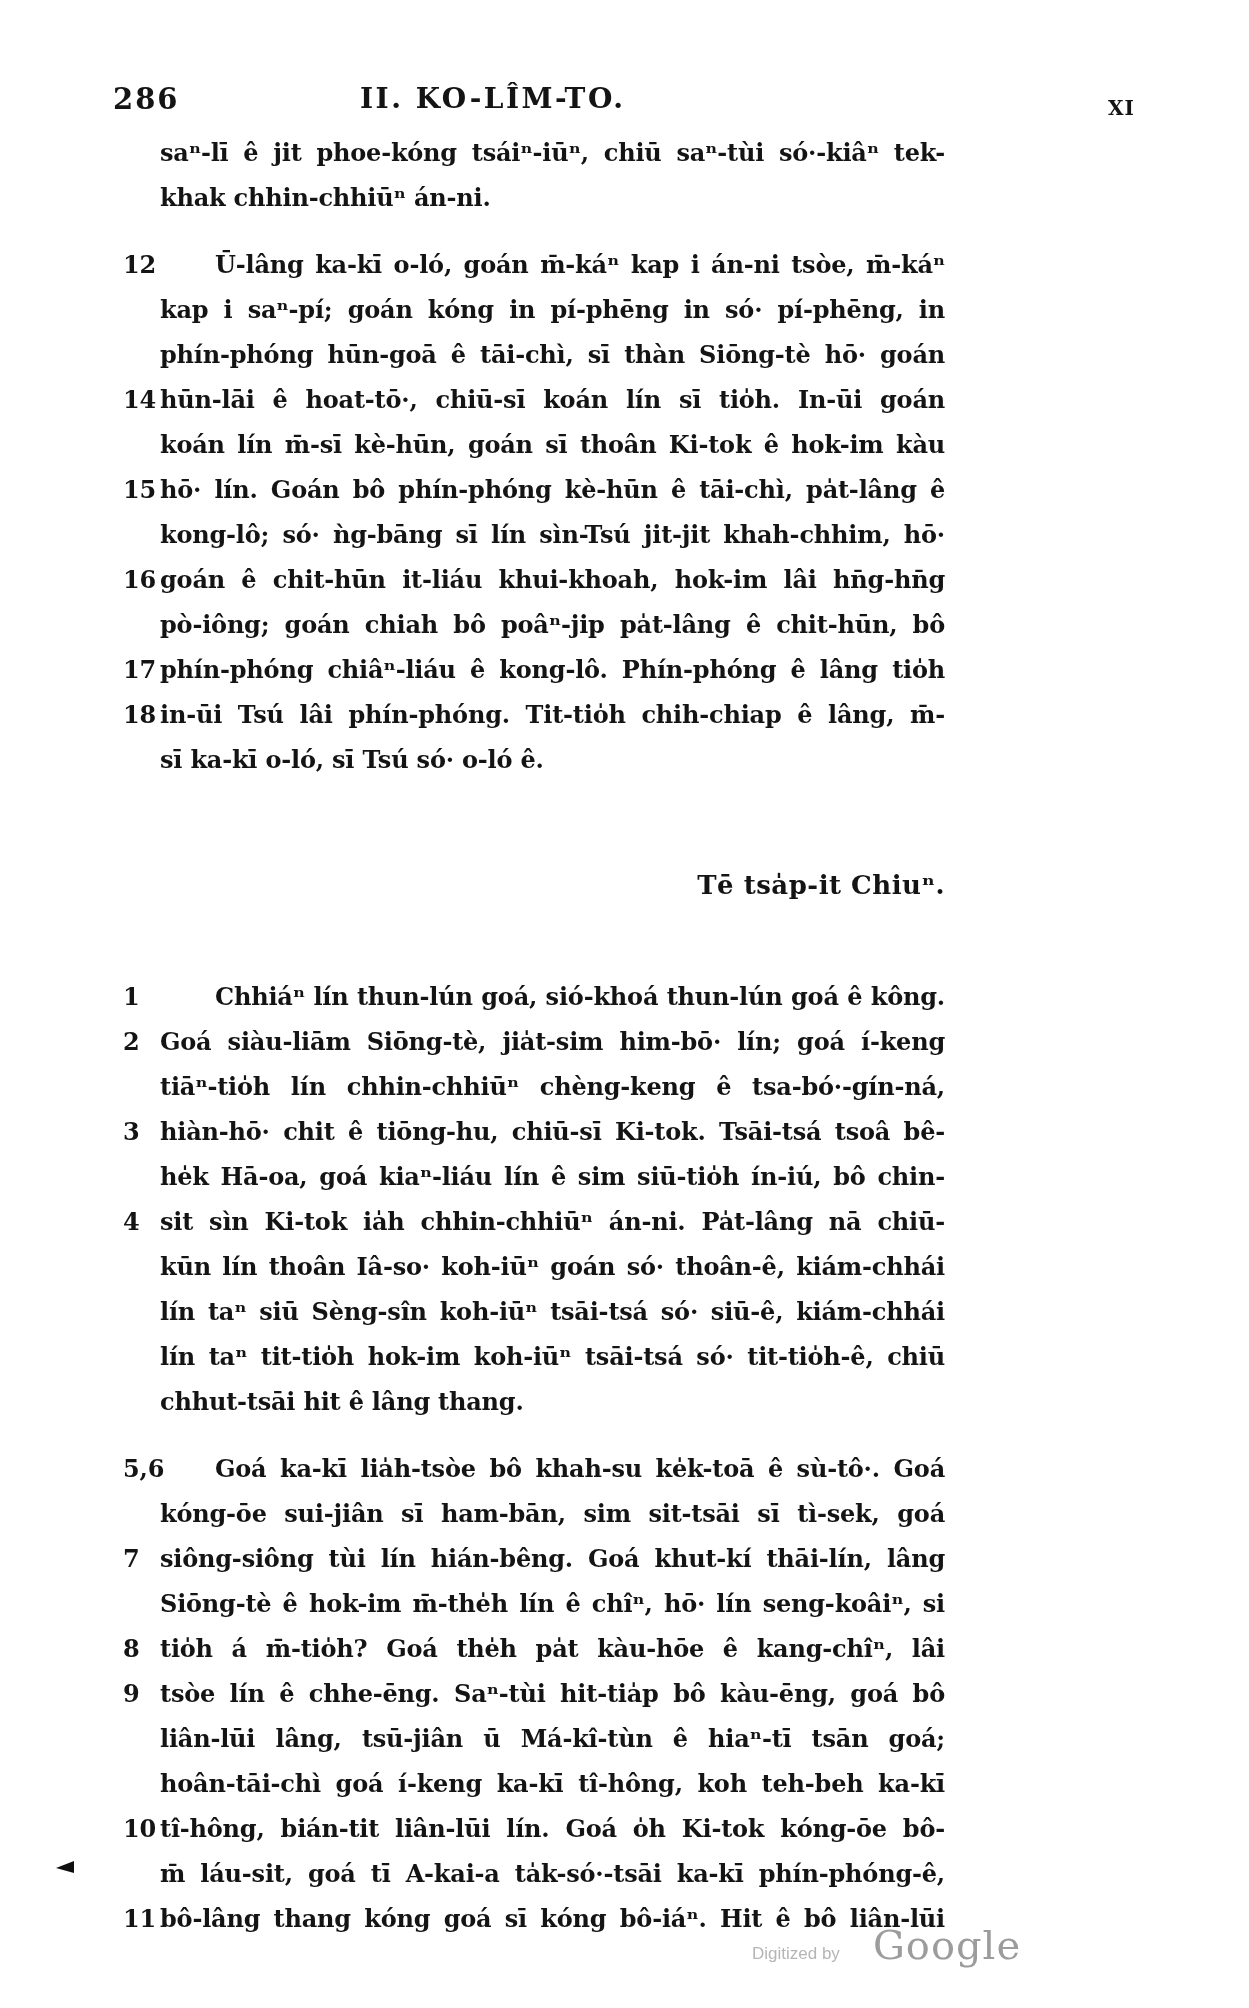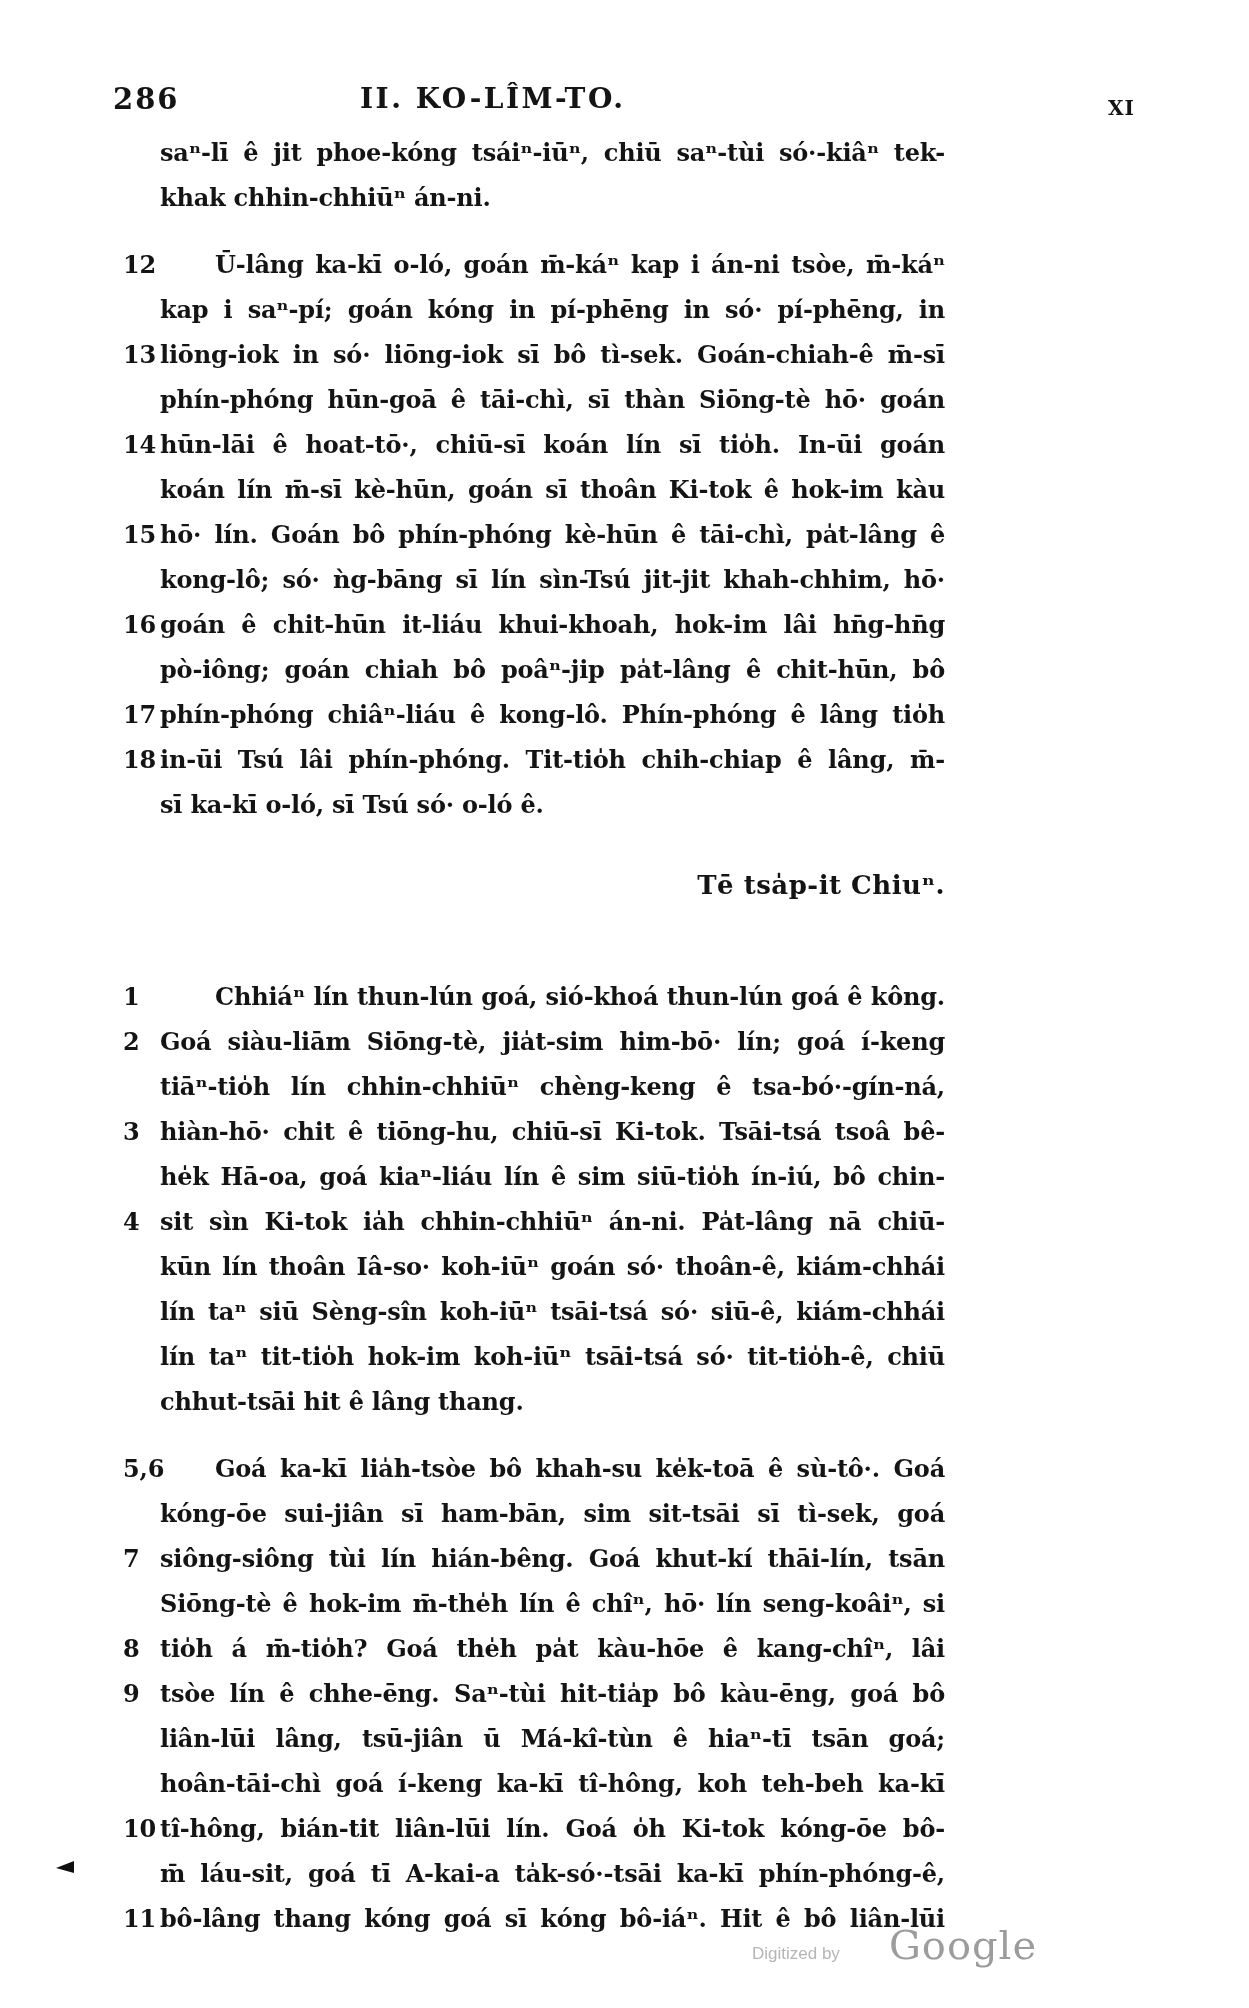--- a/index.html
+++ b/index.html
@@ -31,21 +31,21 @@
     text-align:right;font-size:26px;letter-spacing:0.5px;
   }
   
   .artifact{
     position:absolute;left:56px;top:1861px;width:0;height:0;
     border-top:7px solid transparent;
     border-right:18px solid #0f0f0f;
     border-bottom:5px solid transparent;
   }
   
-  .watermark{position:absolute;top:1922px;left:752px;display:flex;align-items:baseline;gap:26px;}
+  .watermark{position:absolute;top:1922px;left:752px;display:flex;align-items:baseline;gap:10px;}
   .wm-text{font-family:"Liberation Sans","DejaVu Sans",sans-serif;font-weight:normal;font-size:17px;color:#b5b5b5;}
   .wm-logo{font-family:"DejaVu Serif",serif;font-weight:normal;font-size:40px;color:#9c9c9c;letter-spacing:1px;margin-left:23px;}
 </style>
 </head>
 <body>
 
 <div class="page">
 
   <div class="hdr">
     <span class="pgnum">286</span>
@@ -59,24 +59,20 @@
       </div>
       <div class="line">
         <span class="ltext">khak chhin-chhiūⁿ án-ni.</span>
       </div>
       <div class="line para">
         <span class="vnum">12</span>
         <span class="ltext just">Ū-lâng ka-kī o-ló, goán m̄-káⁿ kap i án-ni tsòe, m̄-káⁿ</span>
       </div>
       <div class="line">
         <span class="ltext just">kap i saⁿ-pí; goán kóng in pí-phēng in só· pí-phēng, in</span>
-      </div>
-      <div class="line">
-        <span class="vnum">13</span>
-        <span class="ltext just">liōng-iok in só· liōng-iok sī bô tì-sek.  Goán-chiah-ê m̄-sī</span>
       </div>
       <div class="line">
         <span class="ltext just">phín-phóng hūn-goā ê tāi-chì, sī thàn Siōng-tè hō· goán</span>
       </div>
       <div class="line">
         <span class="vnum">14</span>
         <span class="ltext just">hūn-lāi ê hoat-tō·, chiū-sī koán lín sī tio̍h.  In-ūi goán</span>
       </div>
       <div class="line">
         <span class="ltext just">koán lín m̄-sī kè-hūn, goán sī thoân Ki-tok ê hok-im kàu</span>
@@ -147,21 +143,21 @@
       </div>
       <div class="line para">
         <span class="vnum">5,6</span>
         <span class="ltext just">Goá ka-kī lia̍h-tsòe bô khah-su ke̍k-toā ê sù-tô·.  Goá</span>
       </div>
       <div class="line">
         <span class="ltext just">kóng-ōe sui-jiân sī ham-bān, sim sit-tsāi sī tì-sek, goá</span>
       </div>
       <div class="line">
         <span class="vnum">7</span>
-        <span class="ltext just">siông-siông tùi lín hián-bêng.  Goá khut-kí thāi-lín, tsān</span>
+        <span class="ltext just">siông-siông tùi lín hián-bêng.  Goá khut-kí thāi-lín, lâng</span>
       </div>
       <div class="line">
         <span class="ltext just">Siōng-tè ê hok-im m̄-the̍h lín ê chîⁿ, hō· lín seng-koâiⁿ, si</span>
       </div>
       <div class="line">
         <span class="vnum">8</span>
         <span class="ltext just">tio̍h á m̄-tio̍h?  Goá the̍h pa̍t kàu-hōe ê kang-chîⁿ, lâi</span>
       </div>
       <div class="line">
         <span class="vnum">9</span>

